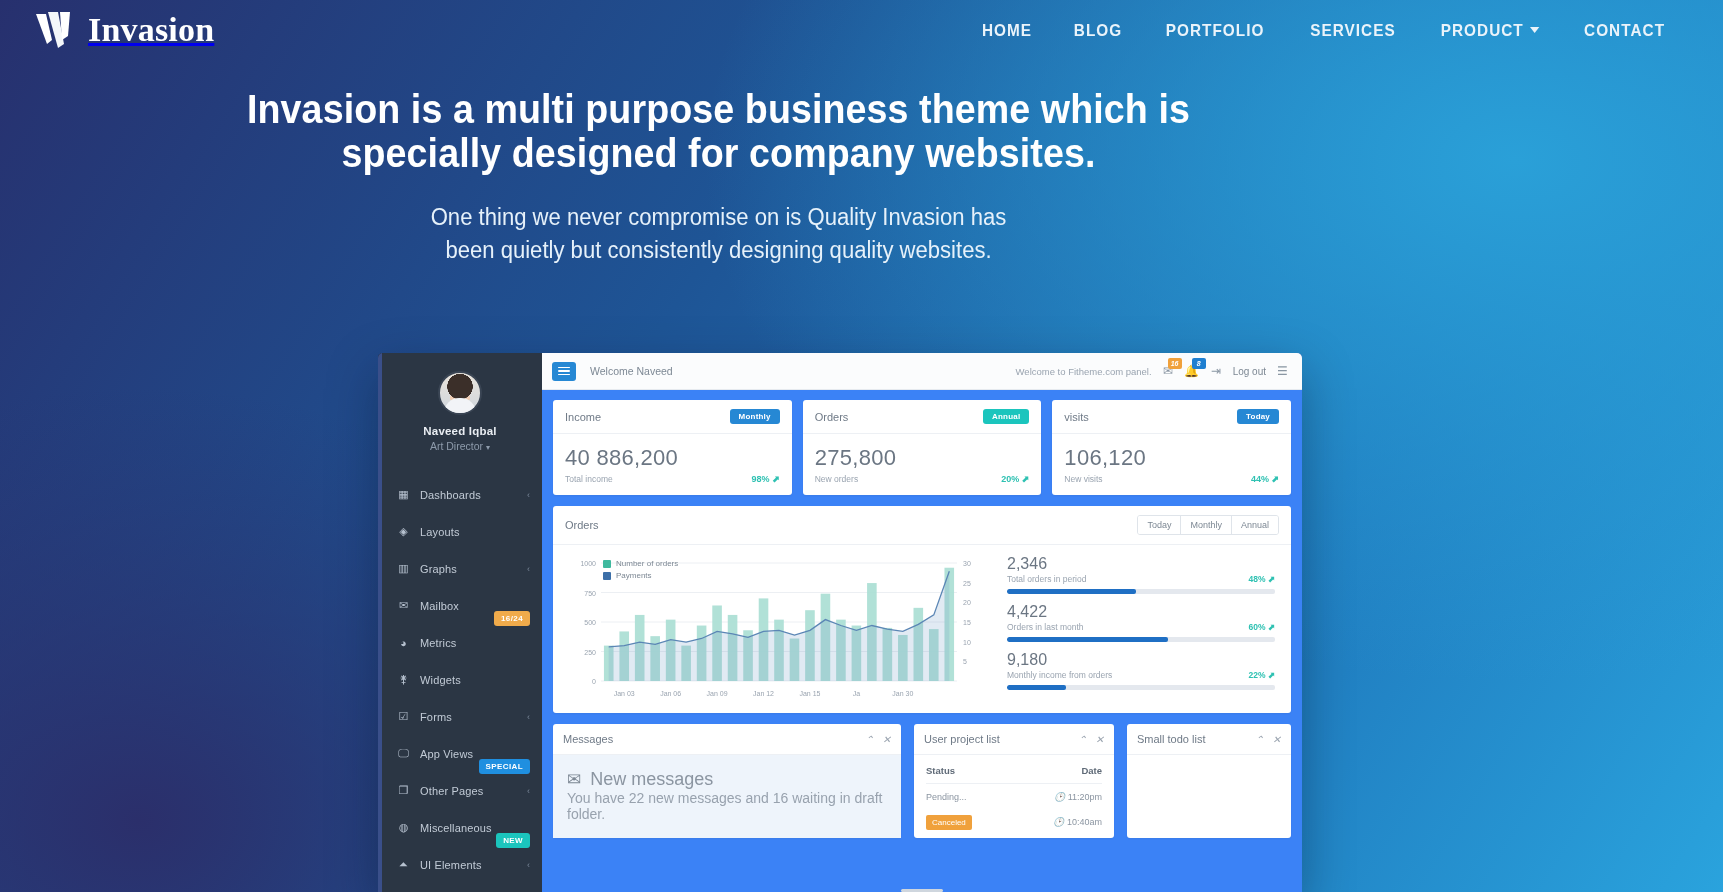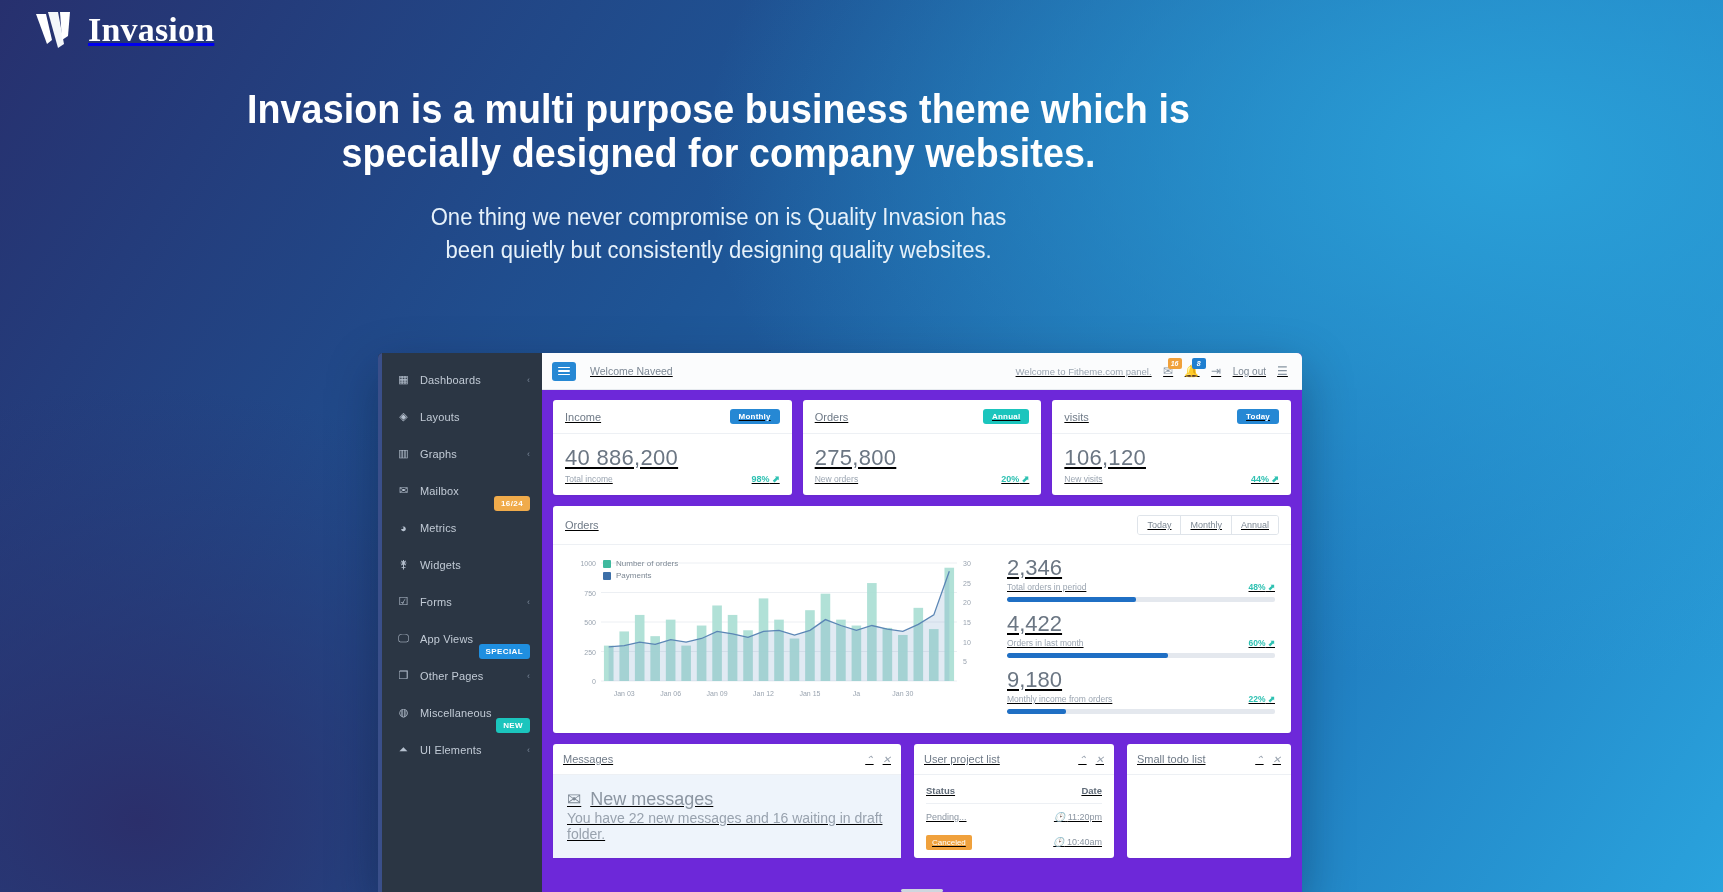--- a/index.html
+++ b/index.html
@@ -95,21 +95,21 @@
   .side-chev { color: #7b8899; font-size: 9px; }
   .side-badge {
     font-size: 8px; font-weight: 700; color: #fff; letter-spacing: .4px;
     padding: 3px 7px; border-radius: 3px; margin-top: 25px;
   }
   .badge-orange { background: #f0ab4b; }
   .badge-blue { background: #1f8fe0; }
   .badge-teal { background: #1bc5bd; }
 
   
-  .dash-main { flex: 1; background: #6d28d9; position: relative; overflow: hidden; text-decoration: underline; }
+  .dash-main { flex: 1; background: #3b82f6; position: relative; overflow: hidden; }
   .dash-top {
     height: 37px; background: #fbfcfd; display: flex; align-items: center;
     padding: 0 12px 0 10px; border-bottom: 1px solid #e6eaef;
   }
   .burger {
     width: 24px; height: 19px; background: #2688d4; border-radius: 3px;
     display: flex; flex-direction: column; justify-content: center; align-items: center; gap: 2px;
   }
   .burger i { display: block; width: 12px; height: 1.6px; background: #fff; border-radius: 1px; }
   .welcome-user { color: #7d8894; font-size: 10.5px; margin-left: 14px; }
@@ -158,21 +158,21 @@
   .seg span { font-size: 9px; color: #7d8894; padding: 4px 9px; border-right: 1px solid #dfe4ea; background: #fff; }
   .seg span:last-child { border-right: none; }
   .orders-body { display: flex; padding: 8px 8px 10px 8px; }
   .chart-wrap { flex: 0 0 430px; position: relative; height: 150px; }
   .chart-svg { display: block; }
   .legend { position: absolute; left: 42px; top: 6px; font-size: 8px; color: #7d8894; }
   .legend div { display: flex; align-items: center; margin-bottom: 3px; }
   .legend i { width: 8px; height: 8px; margin-right: 5px; display: inline-block; border-radius: 1px; }
   .kpi-col { flex: 1; padding: 2px 8px 0 16px; }
   .kpi { margin-bottom: 9px; }
-  .kpi-val { color: #6b7683; font-size: 22px; font-weight: 300; }
+  .kpi-val { color: #6b7683; font-size: 16px; font-weight: 300; }
   .kpi-row { display: flex; align-items: baseline; justify-content: space-between; margin-top: 1px; }
   .kpi-cap { color: #9aa4b0; font-size: 8.5px; }
   .kpi-delta { color: #2ec1b2; font-size: 8.5px; font-weight: 700; }
   .kpi-bar { height: 5px; border-radius: 2px; background: #e4e8ee; margin-top: 5px; overflow: hidden; }
   .kpi-bar i { display: block; height: 100%; background: #1f6fc4; border-radius: 2px; }
 
   .bottom-row { display: flex; gap: 13px; margin-top: 11px; }
   .panel-head {
     display: flex; align-items: center; padding: 9px 10px; border-bottom: 1px solid #edf0f4;
   }
@@ -213,38 +213,66 @@
     <span class="brand-mark">
       <svg width="44" height="40" viewBox="0 0 44 40">
         <path d="M2 4 L12 4 L18 30 L13 34 L2 4 Z" fill="#ffffff"></path>
         <path d="M14 2 L24 2 L30 34 L24 38 L14 2 Z" fill="#f4f7fa"></path>
         <path d="M26 2 L36 2 L34 26 L28 30 L26 2 Z" fill="#ffffff"></path>
       </svg>
     </span>
     <span class="brand-name">Invasion</span>
   </a>
 
+  <nav class="main-nav">
+    <a class="nav-item" href="#">
+        <span>HOME</span>
+      </a>
+    <a class="nav-item" href="#">
+        <span>BLOG</span>
+      </a>
+    <a class="nav-item" href="#">
+        <span>PORTFOLIO</span>
+      </a>
+    <a class="nav-item" href="#">
+        <span>SERVICES</span>
+      </a>
+    <a class="nav-item" href="#">
+      <span>PRODUCT</span>
+      <i class="caret-down"></i>
+    </a>
+    <a class="nav-item" href="#">
+        <span>CONTACT</span>
+      </a>
+  </nav>
 </div>
 
 <div class="hero">
   <h1 class="hero-title">
     <span>Invasion is a multi purpose business theme which is</span><br>
     <span>specially designed for company websites.</span>
   </h1>
   <p class="hero-sub">
     <span>One thing we never compromise on is Quality Invasion has</span><br>
     <span>been quietly but consistently designing quality websites.</span>
   </p>
 </div>
 
 <div class="dash">
 
   <aside class="dash-side">
     <div class="side-accent"></div>
 
+    <div class="side-user">
+      <div class="avatar"></div>
+      <div class="side-name">Naveed Iqbal</div>
+      <div class="side-role">
+        <span>Art Director</span><span class="c">▾</span>
+      </div>
+    </div>
 
     <div class="side-nav">
       <div class="side-item">
         <span class="side-ico">▦</span>
         <span class="side-label">Dashboards</span>
         <span class="side-chev">‹</span>
       </div>
       <div class="side-item">
         <span class="side-ico">◈</span>
         <span class="side-label">Layouts</span>

